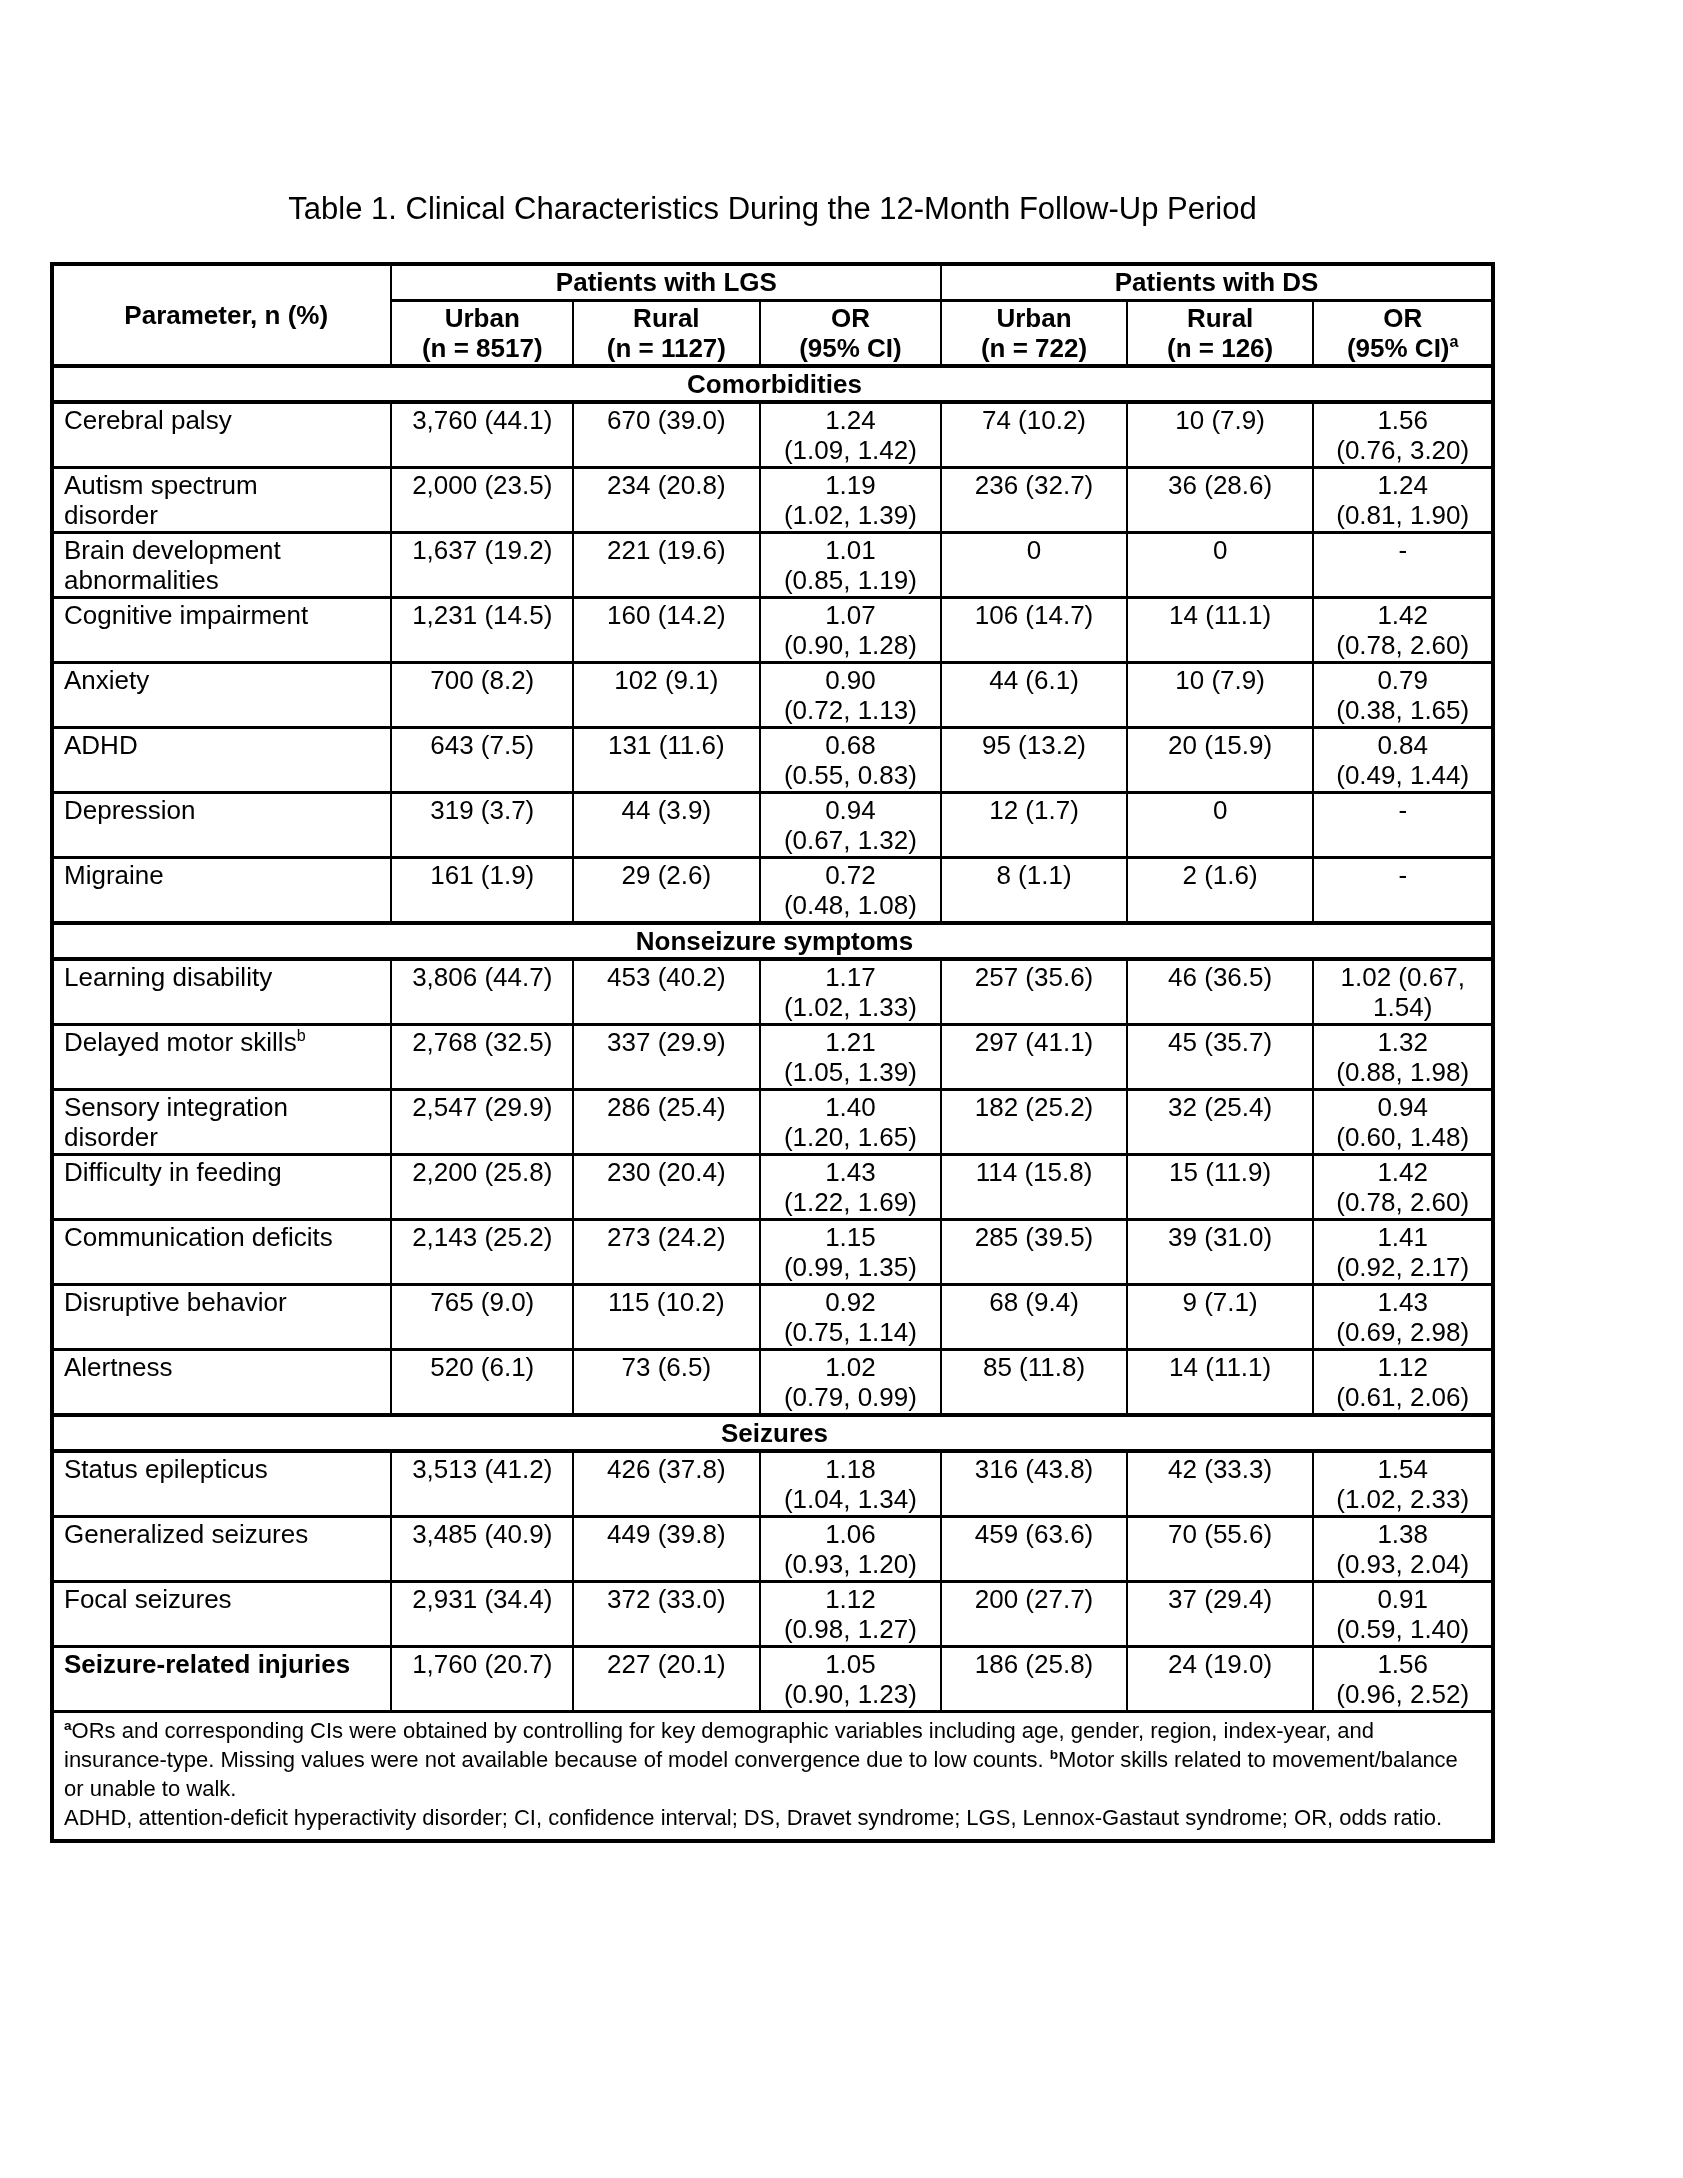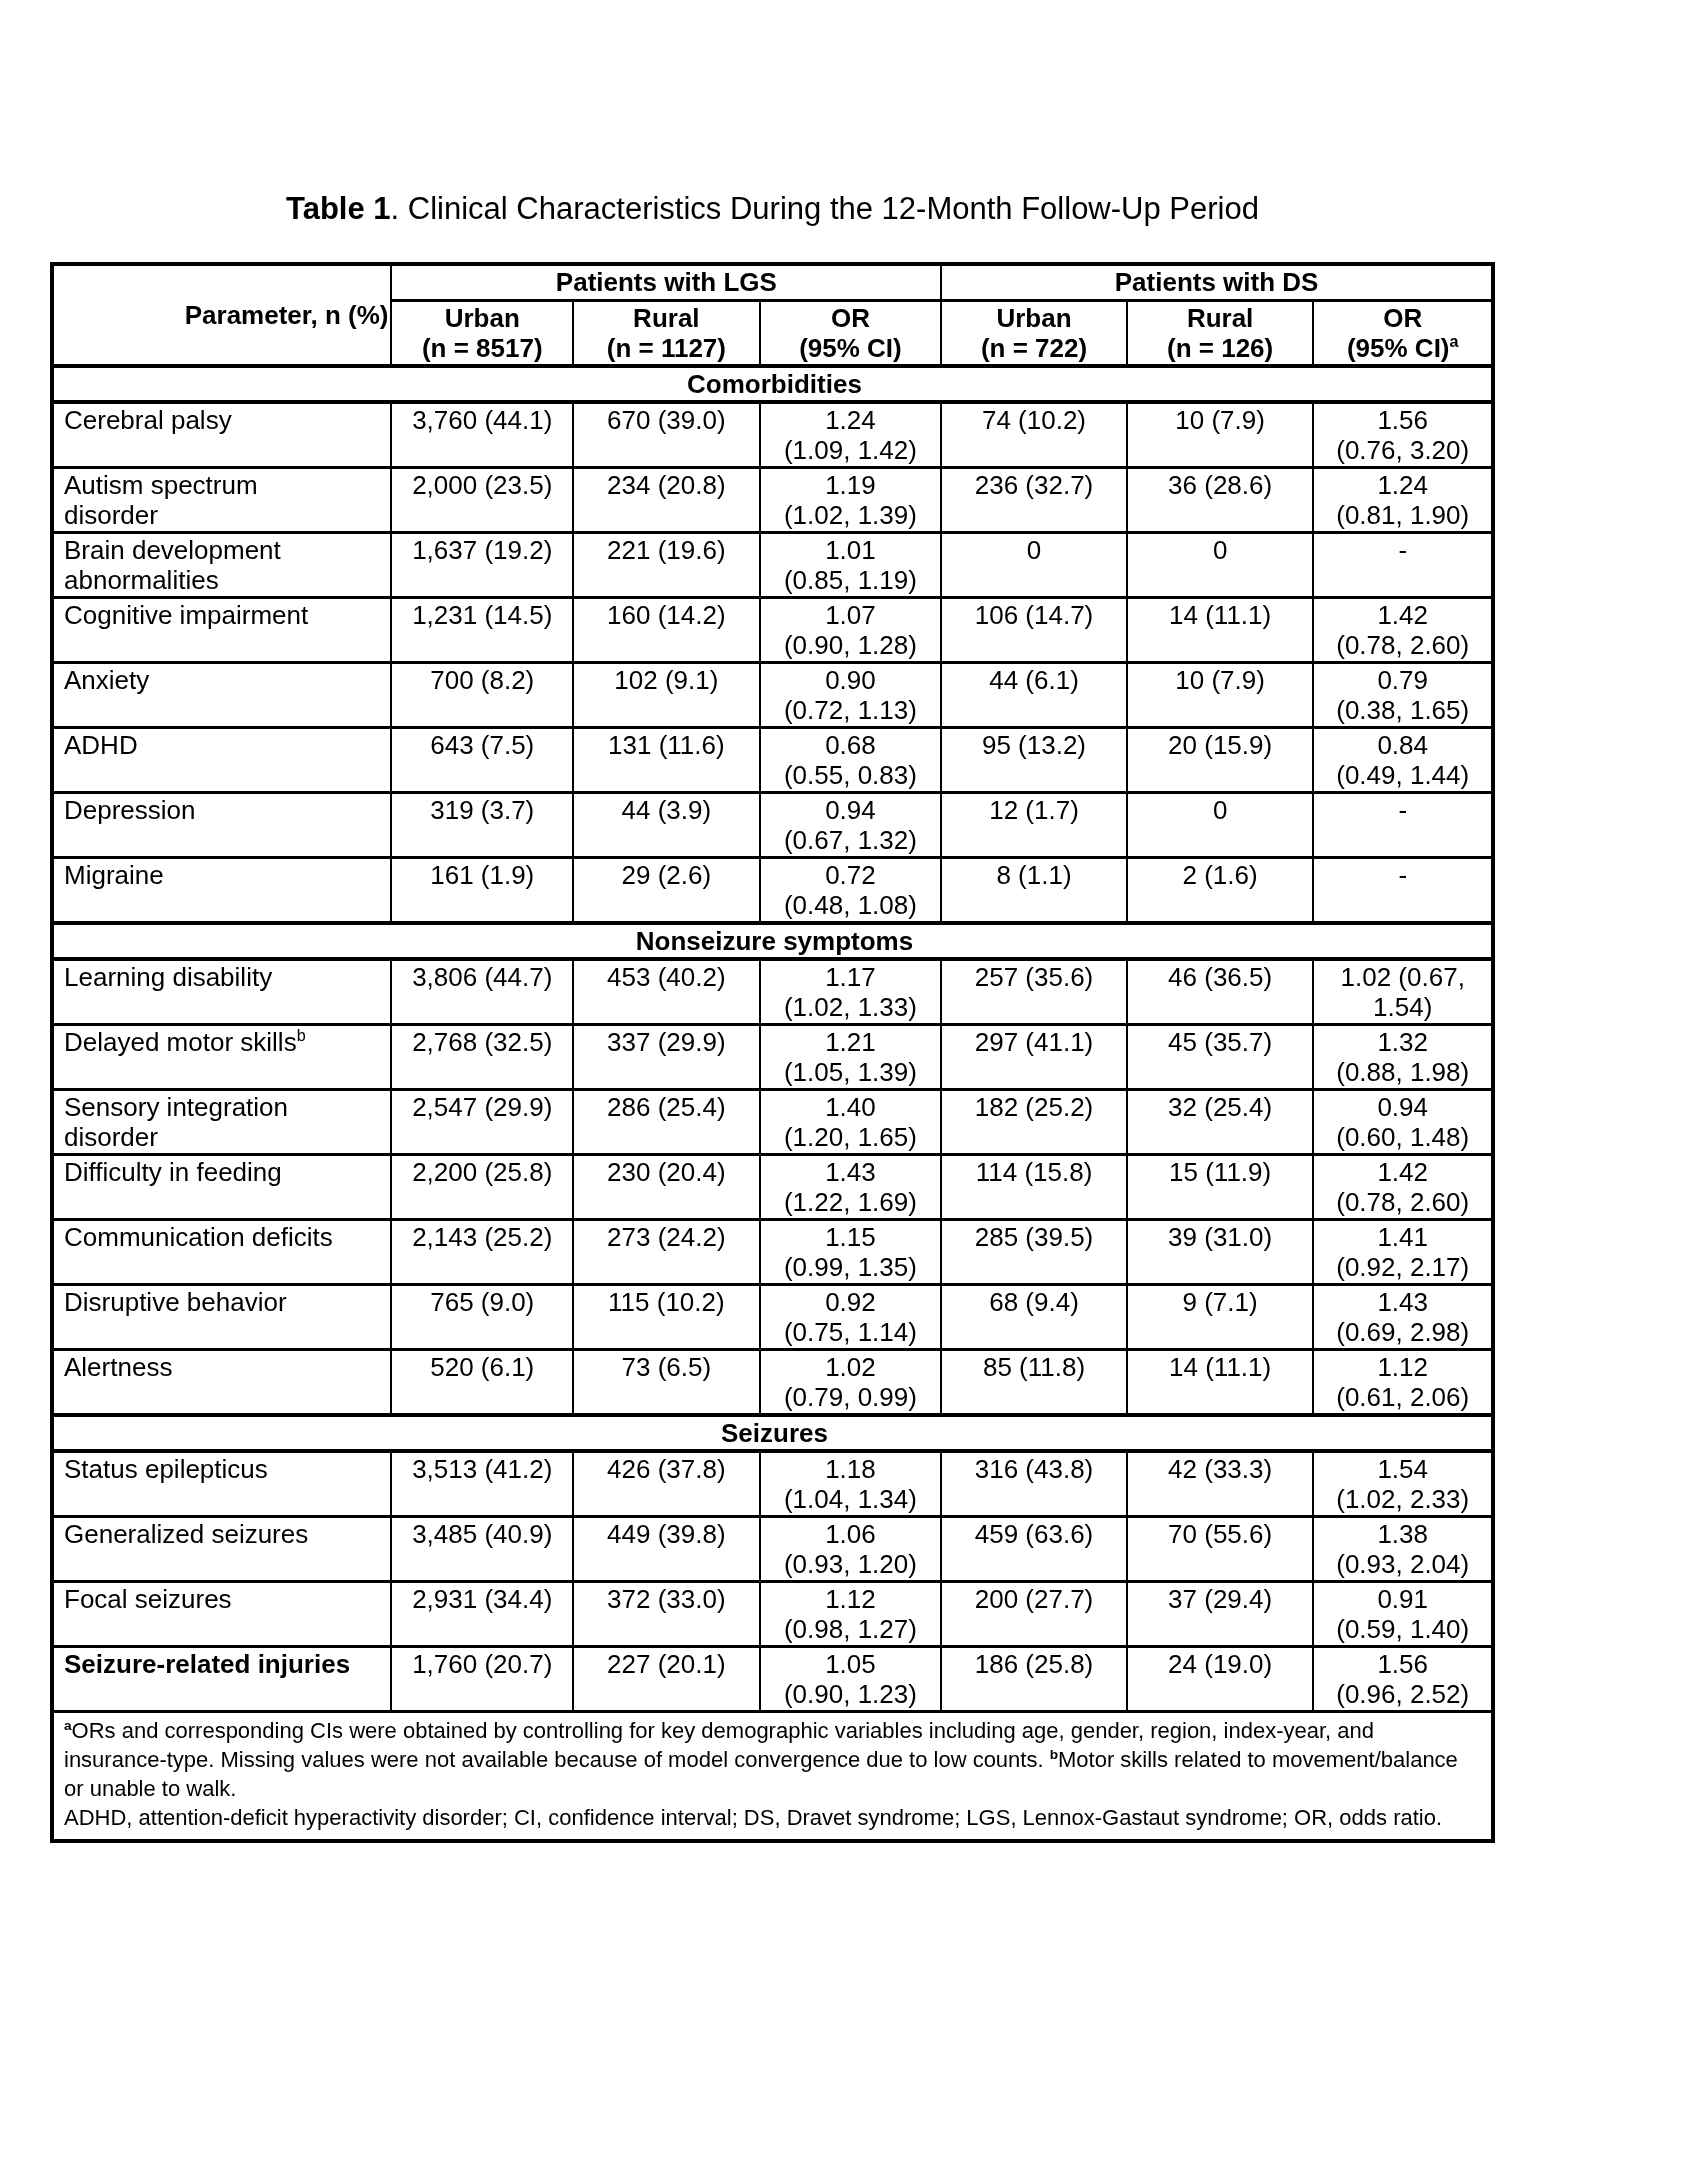--- a/index.html
+++ b/index.html
@@ -17,21 +17,21 @@
   .page-title {
     position: absolute;
     top: 191px;
     left: 50px;
     width: 1445px;
     text-align: center;
     font-size: 31px;
     line-height: 36px;
     white-space: nowrap;
   }
-  .page-title .title-prefix { font-weight: bold; }
+  .page-title .title-prefix { font-weight: normal; }
 
   table.clinical {
     position: absolute;
     left: 50px;
     top: 262px;
     width: 1445px;
     border-collapse: collapse;
     table-layout: fixed;
     border: 4px solid #000;
     font-size: 26px;
@@ -46,21 +46,21 @@
   }
   thead th {
     font-weight: bold;
     text-align: center;
     vertical-align: middle;
     padding: 1px 2px;
   }
   tr.row-group-header { height: 36px; }
   tr.row-col-header  { height: 63px; }
   .param-header {
-    text-align: right;
+    text-align: center;
     vertical-align: middle;
     padding-left: 10px;
   }
   tr.section-row { height: 36px; }
   tr.section-row td {
     border-top-width: 4px;
     border-bottom-width: 4px;
     font-weight: bold;
     text-align: center;
     padding-left: 10px;

